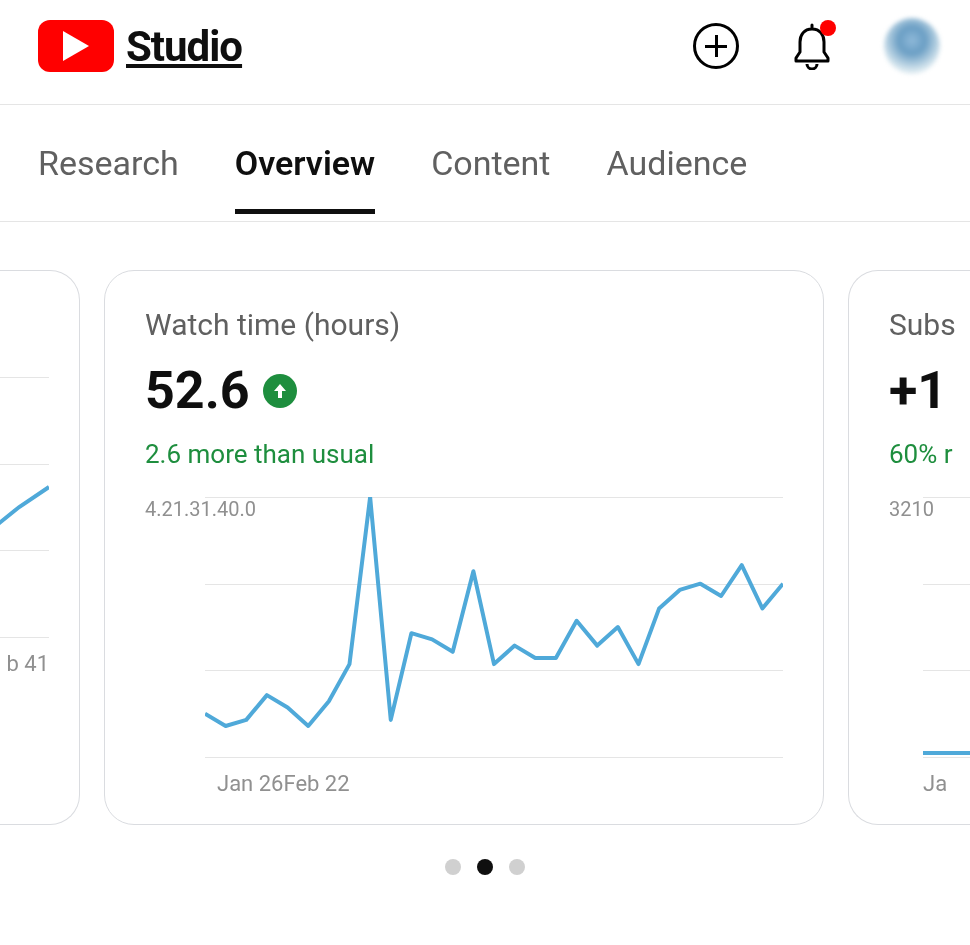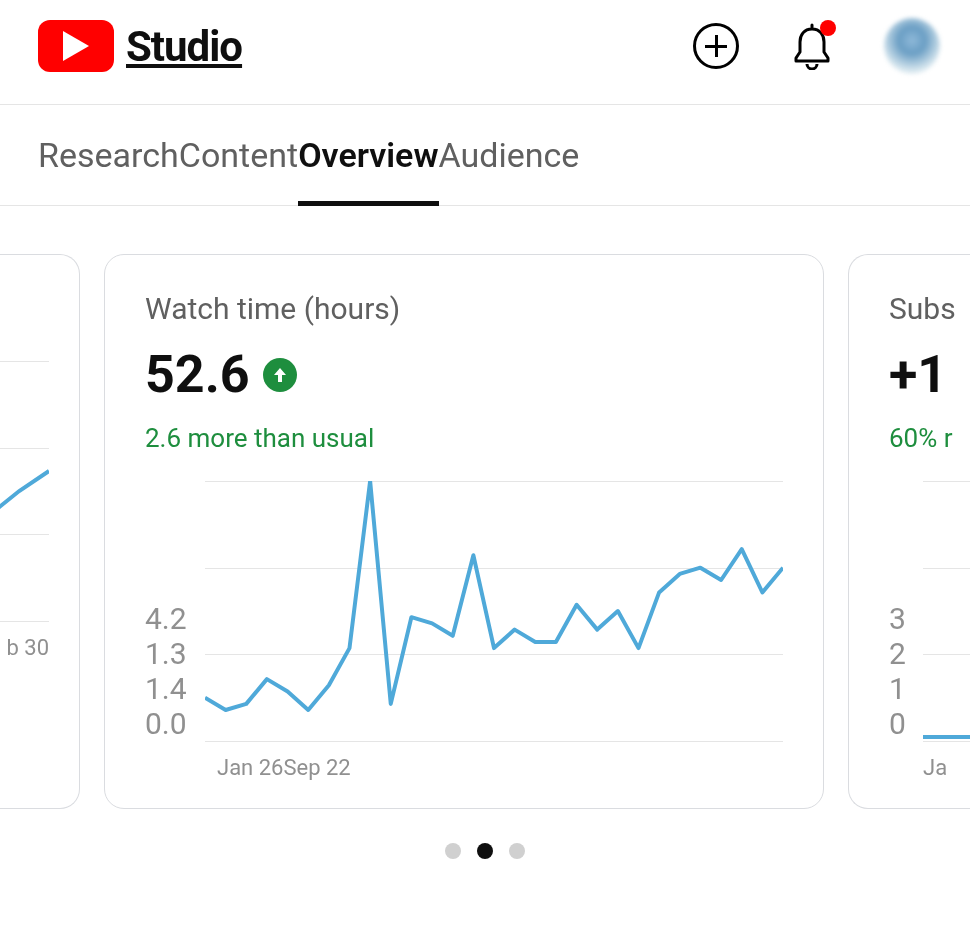--- a/index.html
+++ b/index.html
@@ -69,21 +69,22 @@
   .avatar {
     width:56px; height:56px; border-radius:50%;
     background: radial-gradient(circle at 50% 40%, #8fb9d9 0%, #6a9ec4 30%, #dbe9f0 70%, #eef4f7 100%);
     filter: blur(2px);
   }
   
   .tabs-bar {
     border-top:1px solid #e5e5e5;
     border-bottom:1px solid #e5e5e5;
     display:flex;
-    padding: 0 38px;
+    gap:56px;
+    padding: 8px 38px;
   }
   .tab {
     font-size:34px;
     color:#606060;
     padding: 30px 0 30px 0;
     cursor:pointer;
     position:relative;
   }
   .tab.active {
     color:#0f0f0f;
@@ -96,21 +97,21 @@
   }
   
   .cards-row {
     display:flex;
     gap:24px;
     padding-top:48px;
     margin-left:-90px; 
   }
   .card {
     border:1px solid #dadce0;
-    border-radius:20px;
+    border-radius:30px;
     padding:36px 40px 28px 40px;
     min-width: 720px;
     flex-shrink:0;
     background:#fff;
   }
   .card.left { min-width:170px; padding-left:0; padding-right:30px; border-left:none; border-top-left-radius:0; border-bottom-left-radius:0;}
   .card.right { min-width:200px; border-right:none; border-top-right-radius:0; border-bottom-right-radius:0;}
   .metric-label {
     font-size:30px;
     color:#606060;
@@ -134,23 +135,23 @@
     color:#1e8e3e;
     margin-bottom:28px;
   }
   
   .chart-area {
     position:relative;
     margin-top:8px;
   }
   .y-labels {
     position:absolute; left:0; top:0;
-    display:flex; flex-direction:column; justify-content:flex-end;
+    display:flex; justify-content:center;
     height:260px;
-    font-size:30px; color:#909090;
+    font-size:20px; color:#909090;
   }
   .plot {
     margin-left:60px;
     position:relative;
     height:260px;
   }
   .gridline {
     position:absolute; left:0; right:0;
     border-top:1px solid #e5e5e5;
   }
@@ -203,39 +204,39 @@
         <path d="M16 42 A5 5 0 0 0 26 42" fill="none" stroke="#000" stroke-width="3"></path>
       </svg>
       <span class="dot"></span>
     </div>
     <div class="avatar"></div>
   </div>
 </div>
 
 <div class="tabs-bar">
   <div class="tab">Research</div>
+  <div class="tab active">Overview</div>
   <div class="tab">Content</div>
-  <div class="tab active">Overview</div>
   <div class="tab">Audience</div>
 </div>
 
 <div class="cards-row">
 
   <div class="card left">
     <div class="mini-plot">
       <div class="gridline" style="top:0"></div>
       <div class="gridline" style="top:33.3%"></div>
       <div class="gridline" style="top:66.6%"></div>
       <div class="gridline" style="top:100%"></div>
       <svg class="chart-line" viewBox="0 0 140 260" preserveAspectRatio="none">
         <polyline points="0,170 30,200 55,190 85,150 110,130 140,110" fill="none" stroke="#4fa9d9" stroke-width="4"></polyline>
       </svg>
     </div>
     <div class="x-labels">
-      <span>b 30</span>
+      <span>b 41</span>
     </div>
   </div>
 
   <div class="card">
     <div class="metric-label">Watch time (hours)</div>
     <div class="metric-value-row">
       <span class="metric-value">52.6</span>
       <span class="trend-badge">
         <svg width="18" height="18" viewBox="0 0 18 18">
             <path d="M9 2 L15 9 L11 9 L11 16 L7 16 L7 9 L3 9 Z" fill="#fff"></path>
@@ -255,21 +256,21 @@
         <div class="gridline" style="top:0"></div>
         <div class="gridline" style="top:33.3%"></div>
         <div class="gridline" style="top:66.6%"></div>
         <div class="gridline" style="top:100%"></div>
         <svg class="chart-line" id="main-chart" viewBox="0 0 580 260" preserveAspectRatio="none">
           <polyline id="main-poly" fill="none" stroke="#4fa9d9" stroke-width="4" stroke-linejoin="round" points="0.0,216.7 20.7,229.0 41.4,222.9 62.1,198.1 82.9,210.5 103.6,229.0 124.3,204.3 145.0,167.1 165.7,0.0 186.4,222.9 207.1,136.2 227.9,142.4 248.6,154.8 269.3,74.3 290.0,167.1 310.7,148.6 331.4,161.0 352.1,161.0 372.9,123.8 393.6,148.6 414.3,130.0 435.0,167.1 455.7,111.4 476.4,92.9 497.1,86.7 517.9,99.0 538.6,68.1 559.3,111.4 580.0,86.7"></polyline>
         </svg>
       </div>
       <div class="x-labels">
         <span>Jan 26</span>
-        <span>Sep 22</span>
+        <span>Feb 22</span>
       </div>
     </div>
   </div>
 
   <div class="card right">
     <div class="metric-label">Subs</div>
     <div class="metric-value-row">
       <span class="metric-value">+1</span>
     </div>
     <div class="metric-sub">60% r</div>

